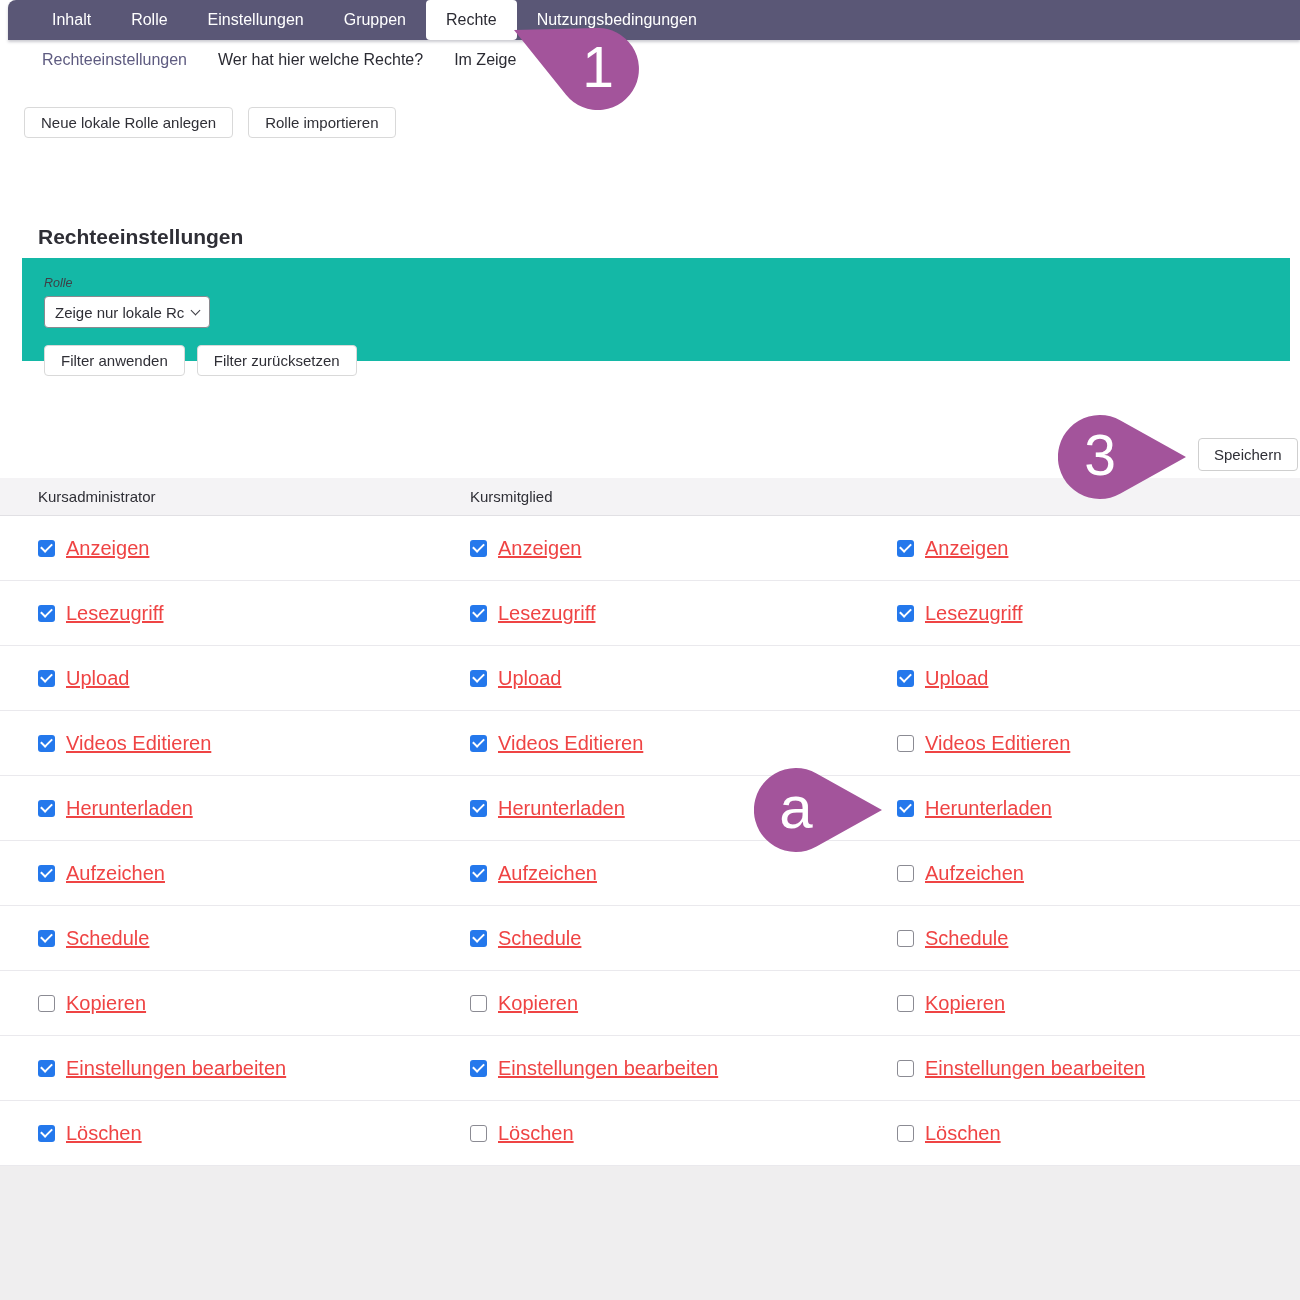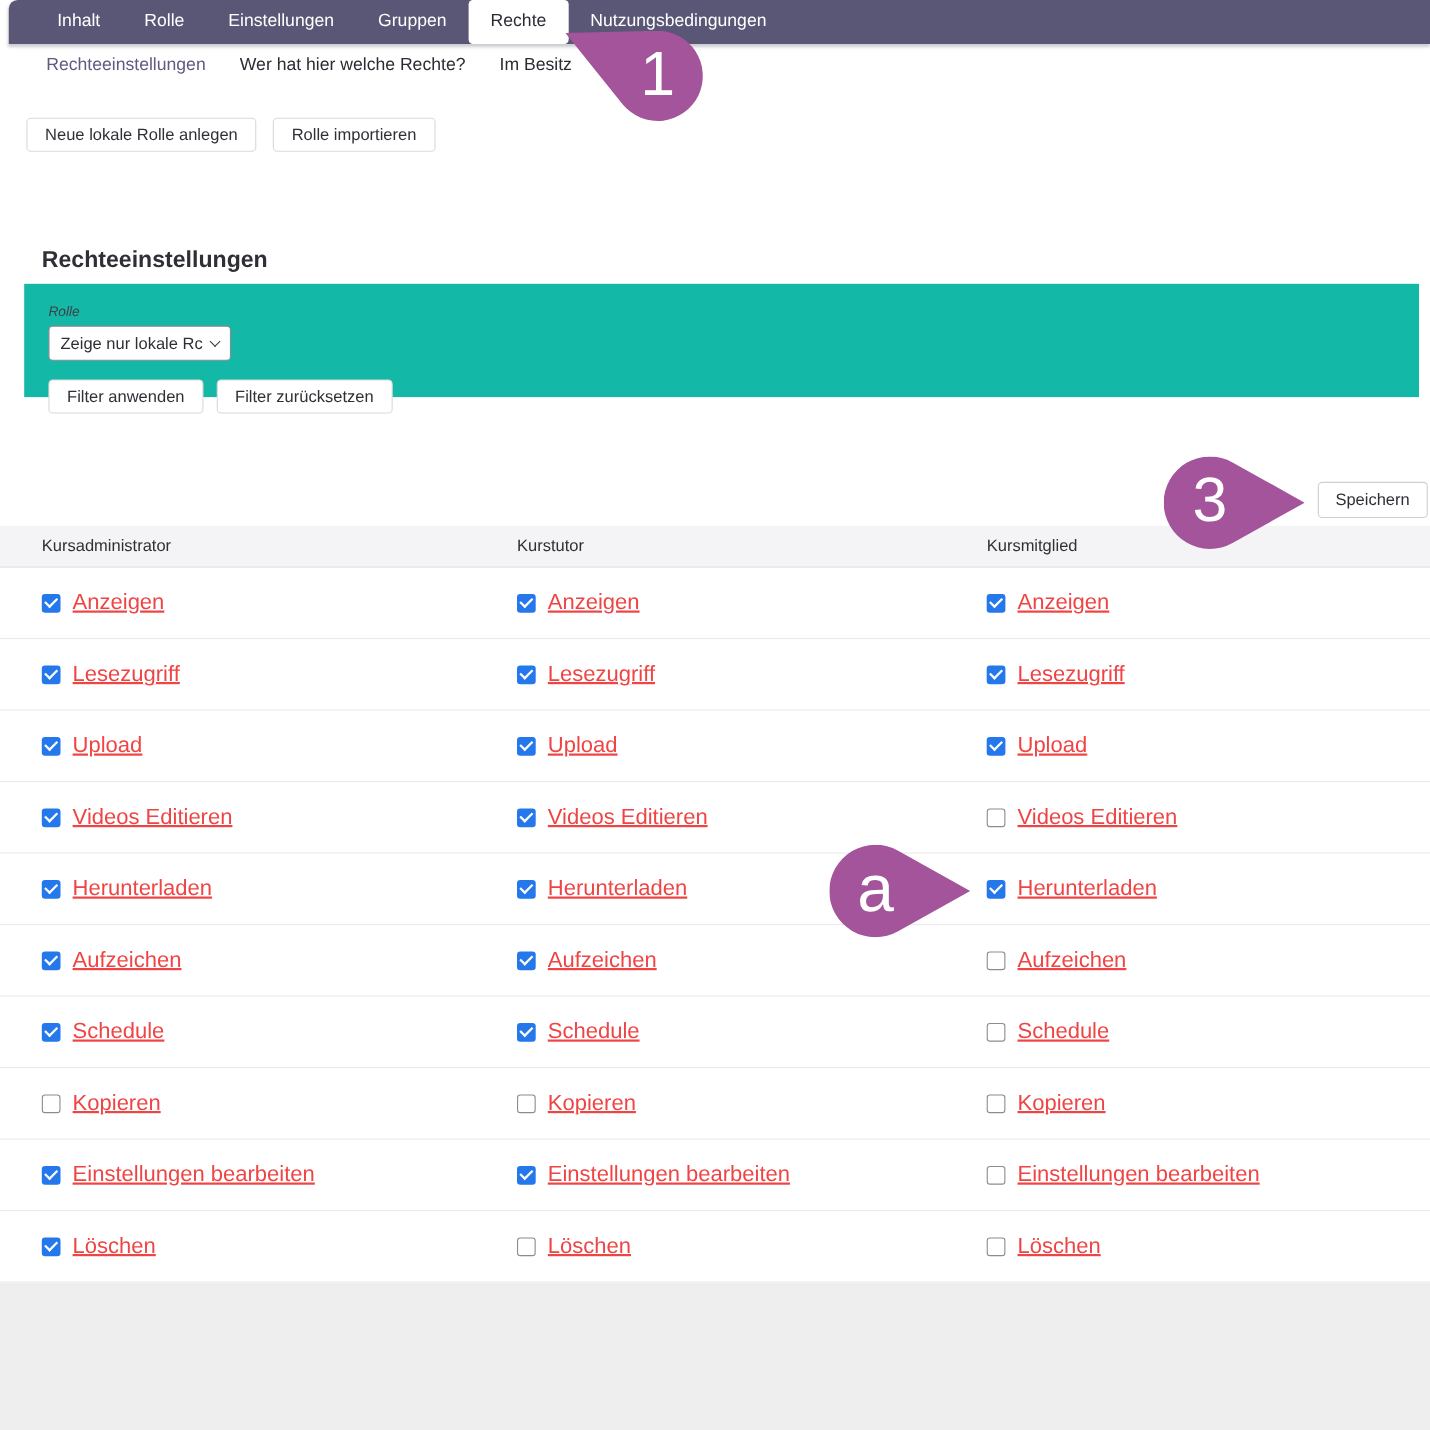--- a/index.html
+++ b/index.html
@@ -74,21 +74,21 @@
     <div class="tab">Rolle</div>
     <div class="tab">Einstellungen</div>
     <div class="tab">Gruppen</div>
     <div class="tab active">Rechte</div>
     <div class="tab">Nutzungsbedingungen</div>
   </div>
 
 <div class="subnav">
     <div class="item active">Rechteeinstellungen</div>
     <div class="item">Wer hat hier welche Rechte?</div>
-    <div class="item">Im Besitz</div>
+    <div class="item">Im Zeige</div>
   </div>
 
 <div class="actions">
   <button class="btn">Neue lokale Rolle anlegen</button>
   <button class="btn">Rolle importieren</button>
 </div>
 
 <h1 class="section-title">Rechteeinstellungen</h1>
 
 <div class="filter-panel">
@@ -100,21 +100,20 @@
   <div class="filter-buttons">
     <button class="btn">Filter anwenden</button>
     <button class="btn">Filter zurücksetzen</button>
   </div>
 </div>
 
 <button class="save-btn">Speichern</button>
 
 <div class="table-header">
     <div>Kursadministrator</div>
-    <div>Kurstutor</div>
     <div>Kursmitglied</div>
   </div>
 <div class="table-body">
     <div class="trow">
       <div class="cell">
         <div class="cb on"></div>
         <span class="cell-label">Anzeigen</span>
       </div>
       <div class="cell">
         <div class="cb on"></div>

